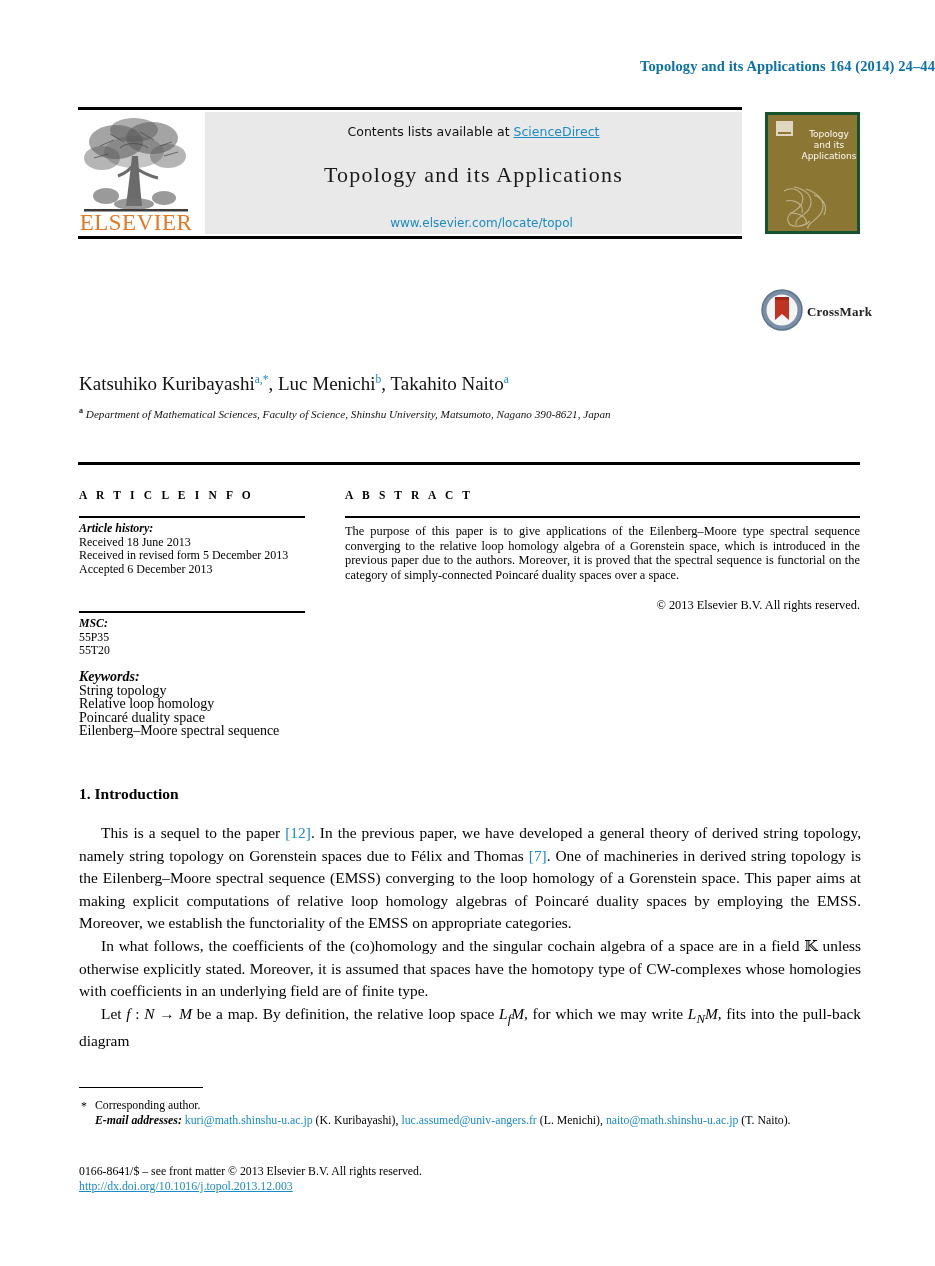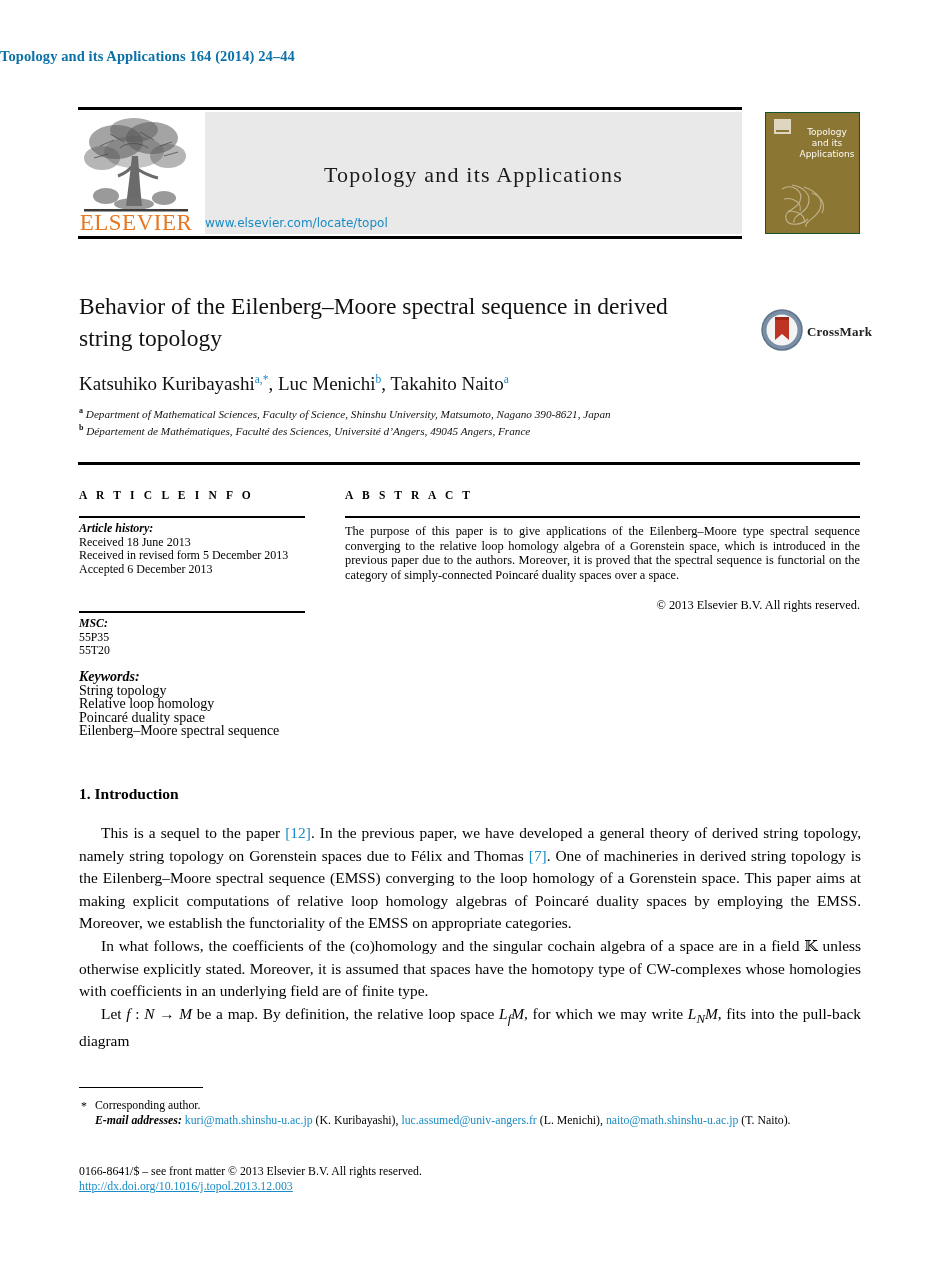--- a/index.html
+++ b/index.html
@@ -18,24 +18,24 @@
   .page {
     position: relative;
     width: 935px;
     height: 1266px;
     box-sizing: border-box;
   }
 
   
   .running-head {
     position: absolute;
-    top: 48px;
+    top: 58px;
     left: 0;
     width: 935px;
-    text-align: left;
+    text-align: right;
     font-family: "Liberation Serif", serif;
     font-weight: bold;
     font-size: 14.5px;
     color: #0b72a8;
     letter-spacing: 0.1px;
   }
 
   
   .masthead-rule {
     position: absolute;
@@ -84,33 +84,35 @@
     font-family: "Liberation Serif", serif;
     font-size: 22px;
     letter-spacing: 1.2px;
     color: #1a1a1a;
   }
   .journal-url {
     position: absolute;
     top: 104px;
     left: 0;
     width: 537px;
+    text-align: center;
     font-family: "DejaVu Sans", sans-serif;
     font-size: 12px;
     color: #1a8bc4;
+    padding-left: 8px;
   }
 
   .cover-thumb {
     position: absolute;
     left: 765px;
     top: 112px;
     width: 95px;
     height: 122px;
     background: #8c7634;
-    border: 1px solid #14532d;
+    border: 3px solid #14532d;
     box-sizing: border-box;
     overflow: hidden;
   }
   .cover-elsevier-mark {
     position: absolute;
     left: 8px;
     top: 6px;
     width: 17px;
     height: 15px;
     background: #f0ecdf;
@@ -151,21 +153,21 @@
     left: 79px;
     top: 290px;
     width: 630px;
     font-size: 23.5px;
     line-height: 32px;
     color: #111;
   }
   .crossmark {
     position: absolute;
     left: 760px;
-    top: 308px;
+    top: 288px;
     width: 105px;
     height: 50px;
   }
   .crossmark-label {
     position: absolute;
     left: 47px;
     top: 16px;
     font-family: "Liberation Serif", serif;
     font-weight: bold;
     font-size: 13px;
@@ -370,20 +372,23 @@
         <ellipse cx="26" cy="84" rx="13" ry="8"></ellipse>
         <ellipse cx="84" cy="86" rx="12" ry="7"></ellipse>
         <ellipse cx="54" cy="92" rx="20" ry="6"></ellipse>
       </g>
       <rect x="4" y="97" width="104" height="2.5" fill="#3a3a3a"></rect>
       <text x="56" y="118" text-anchor="middle" font-family="Liberation Serif, serif" font-size="23" letter-spacing="0.5" fill="#e87722">ELSEVIER</text>
     </svg>
   </div>
 
   <div class="contents-box">
+    <div class="contents-line">
+      <span>Contents lists available at </span><a class="sd-link" href="#">ScienceDirect</a>
+    </div>
     <div class="journal-name">Topology and its Applications</div>
     <div class="journal-url">www.elsevier.com/locate/topol</div>
   </div>
 
   <div class="cover-thumb">
     <div class="cover-elsevier-mark"></div>
     <div class="cover-title">
       <div>Topology</div>
       <div>and its</div>
       <div>Applications</div>
@@ -395,37 +400,35 @@
         <path d="M26 6 C38 10 46 18 42 28 C38 38 26 40 28 46"></path>
         <path d="M6 18 C16 16 24 22 22 30"></path>
         <path d="M34 12 C44 16 48 24 44 32"></path>
         <path d="M10 30 C20 30 28 34 26 42"></path>
       </g>
     </svg>
   </div>
 
   <div class="masthead-rule bottom"></div>
 
-  <div class="title">Behavior of the Eilenberg–Moore spectral sequence in derived string topology</div>
 
   <div class="crossmark">
     <svg width="44" height="44" viewBox="0 0 44 44">
       <circle cx="22" cy="22" r="20" fill="#7a8fa6" stroke="#5d7489" stroke-width="1.5"></circle>
       <circle cx="22" cy="22" r="15.5" fill="#f4f4f4"></circle>
       <path d="M15 9 L29 9 L29 32 L22 26 L15 32 Z" fill="#bf3322"></path>
       <path d="M15 9 L29 9 L29 12 L15 12 Z" fill="#9e2717"></path>
     </svg>
     <span class="crossmark-label">CrossMark</span>
   </div>
 
   <div class="authors">Katsuhiko Kuribayashi<sup>a,*</sup>, Luc Menichi<sup>b</sup>, Takahito Naito<sup>a</sup></div>
 
   <div class="affiliations">
     <div><sup>a</sup> <span>Department of Mathematical Sciences, Faculty of Science, Shinshu University, Matsumoto, Nagano 390-8621, Japan</span></div>
-    <div><sup>b</sup> <span>Département de Mathématiques, Faculté des Sciences, Université d’Angers, 49045 Angers, France</span></div>
   </div>
 
   <div class="rule-thick"></div>
 
   <div class="colhead info">A R T I C L E   I N F O</div>
   <div class="rule-thin rule-info-1"></div>
 
   <div class="article-history">
     <div class="lbl">Article history:</div>
     <div>Received 18 June 2013</div>

